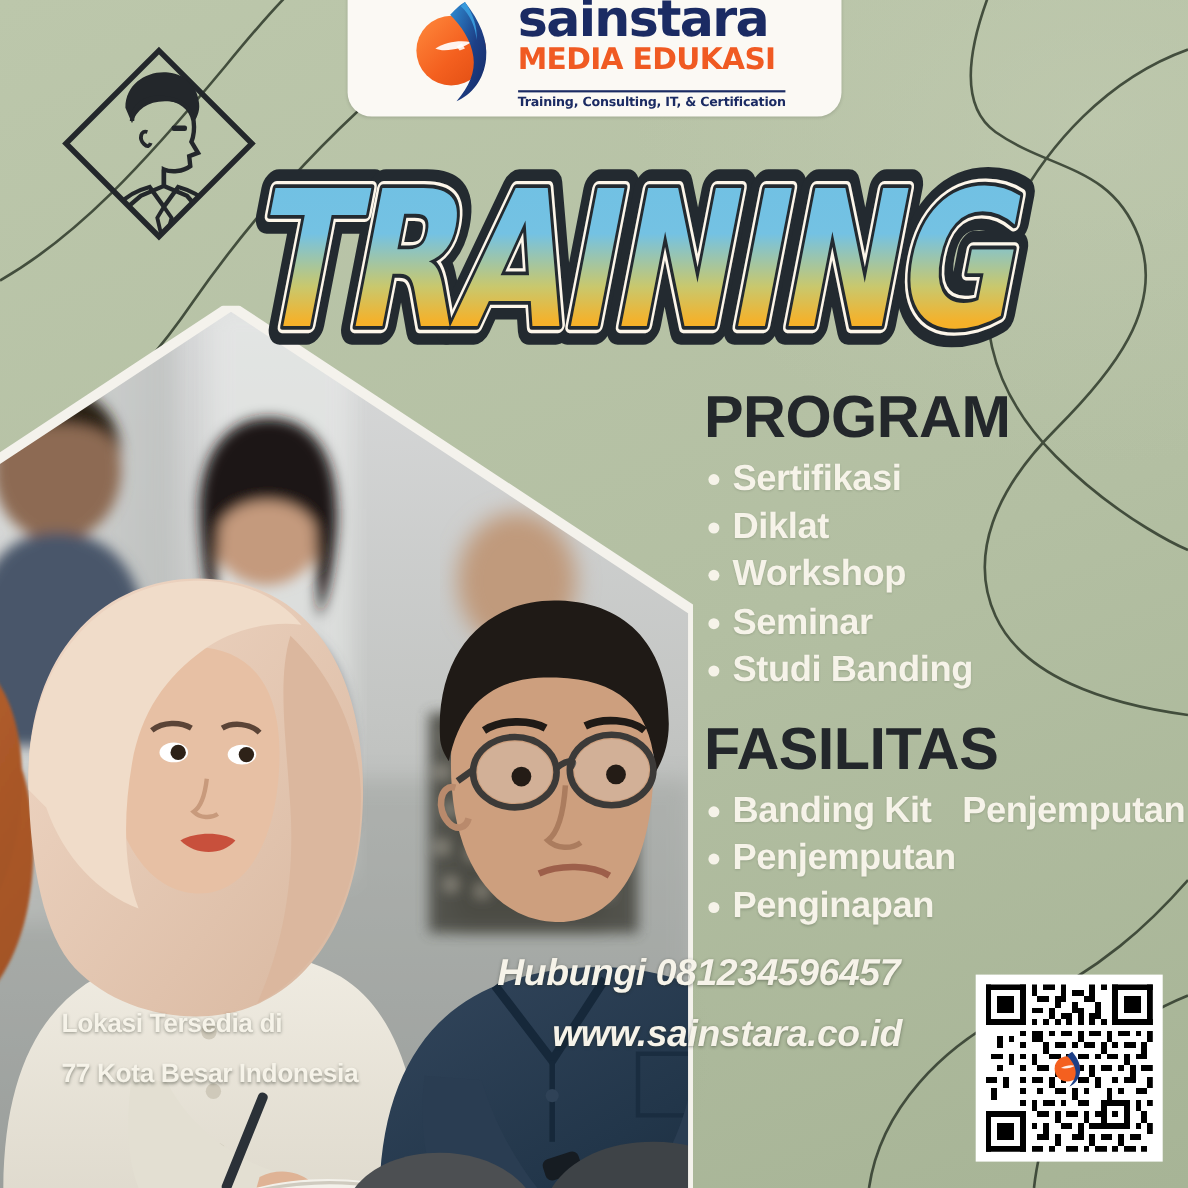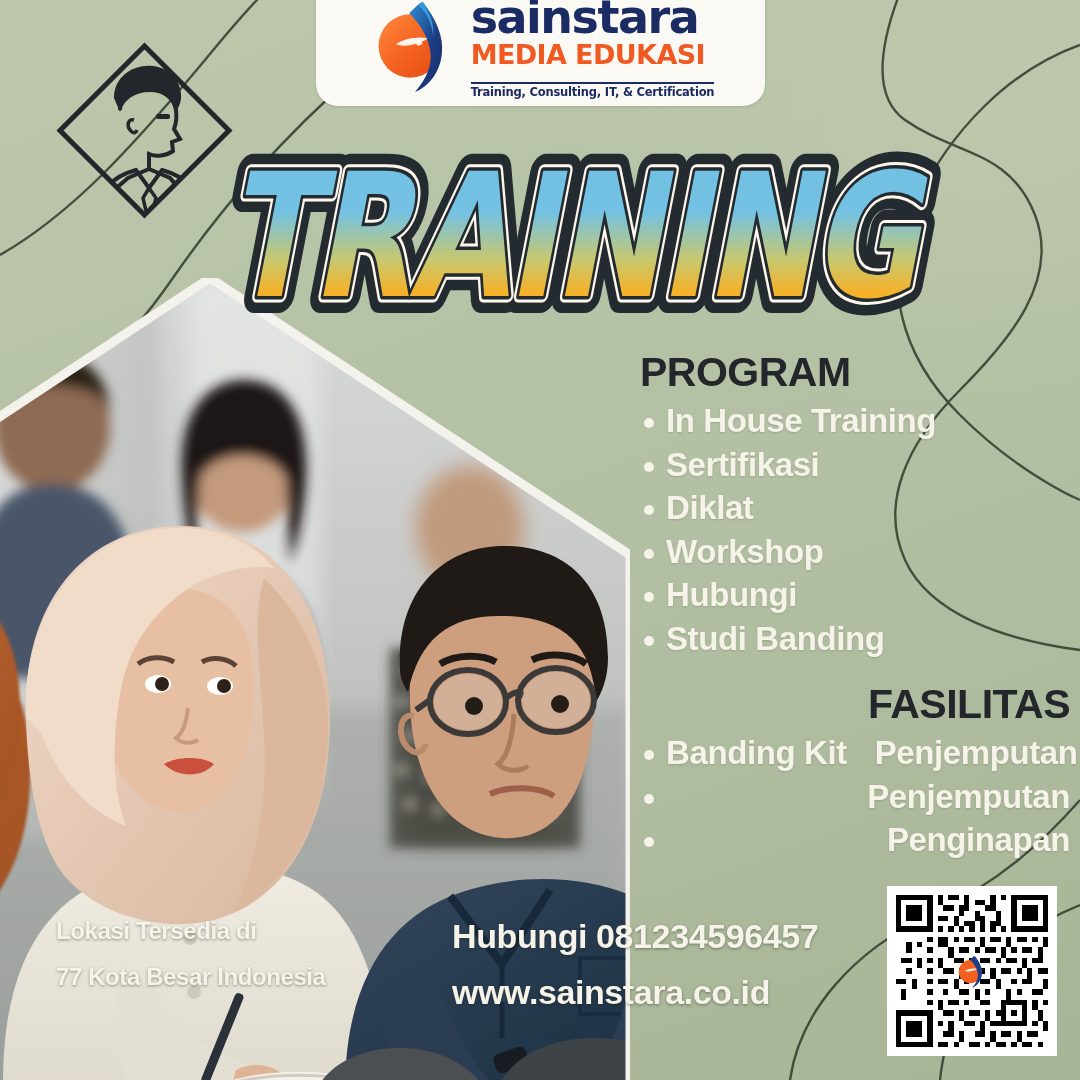--- a/index.html
+++ b/index.html
@@ -60,49 +60,49 @@
   }
   .photo{position:absolute;inset:0;}
   .photo-edge{
     position:absolute;left:-210px;top:278px;width:840px;height:840px;z-index:4;
     pointer-events:none;
   }
 
   
   .col{position:absolute;left:640px;top:352px;width:430px;z-index:8;}
   .sec-head{
-    font-size:41px;font-weight:700;color:#23272b;letter-spacing:-.5px;
+    font-size:54px;font-weight:700;color:#23272b;letter-spacing:-.5px;
     line-height:1;margin:0 0 6px 0;font-family:"Liberation Sans", sans-serif;
   }
   ul.blist{list-style:none;margin:0;padding:0;}
   ul.blist li{
     position:relative;padding-left:26px;
     font-size:33px;font-weight:700;color:#f6f3e9;letter-spacing:-.4px;
     line-height:43.5px;white-space:nowrap;
     text-shadow:0 1px 2px rgba(40,50,35,.18);
   }
   ul.blist li::before{
     content:"";position:absolute;left:4px;top:19px;
     width:10px;height:10px;border-radius:50%;background:#f6f3e9;
   }
-  .fas-wrap{margin-top:24px;text-align:right;}
+  .fas-wrap{margin-top:24px;}
   .inline-extra{margin-left:28px;}
 
   
   .foot-left{
     position:absolute;left:56px;top:908px;z-index:9;
     font-size:24px;font-weight:700;color:#f6f3e9;line-height:46px;
     letter-spacing:-.4px;text-shadow:0 1px 3px rgba(30,38,26,.45);
   }
   .foot-right{
-    position:absolute;left:452px;top:908px;z-index:9;
+    position:absolute;left:452px;top:856px;z-index:9;
     font-size:34px;font-weight:700;color:#f6f3e9;line-height:56px;
-    letter-spacing:-.4px;text-shadow:0 1px 3px rgba(30,38,26,.45);
-  }
-  .foot-right .web{display:block;}
+    letter-spacing:-.4px;text-shadow:0 1px 3px rgba(30,38,26,.45);font-style:italic;
+  }
+  .foot-right .web{display:block;margin-left:50px;}
 
   
   .qr-box{
     position:absolute;left:887px;top:886px;width:170px;height:170px;z-index:9;
     background:#ffffff;padding:9px;
   }
   .qr-inner{position:relative;width:152px;height:152px;}
   .qr-logo{
     position:absolute;left:50%;top:50%;transform:translate(-50%,-50%);
     width:34px;height:34px;
@@ -438,25 +438,24 @@
         <text x="258" y="168" font-family="'DejaVu Sans','Liberation Sans',sans-serif" font-size="172" font-weight="bold" letter-spacing="-3" textLength="690" lengthAdjust="spacingAndGlyphs" fill="url(#tgrad)">TRAINING</text>
       </g>
     </svg>
   </div>
 
   <div class="col">
 
     <div>
       <div class="sec-head">PROGRAM</div>
       <ul class="blist">
-        <li>In House Training</li>
         <li>Sertifikasi</li>
         <li>Diklat</li>
         <li>Workshop</li>
-        <li>Hubungi</li>
+        <li>Seminar</li>
         <li>Studi Banding</li>
       </ul>
     </div>
 
     <div class="fas-wrap">
       <div class="sec-head">FASILITAS</div>
       <ul class="blist">
         <li><span>Banding Kit</span><span class="inline-extra">Penjemputan</span></li>
         <li>Penjemputan</li>
         <li>Penginapan</li>

